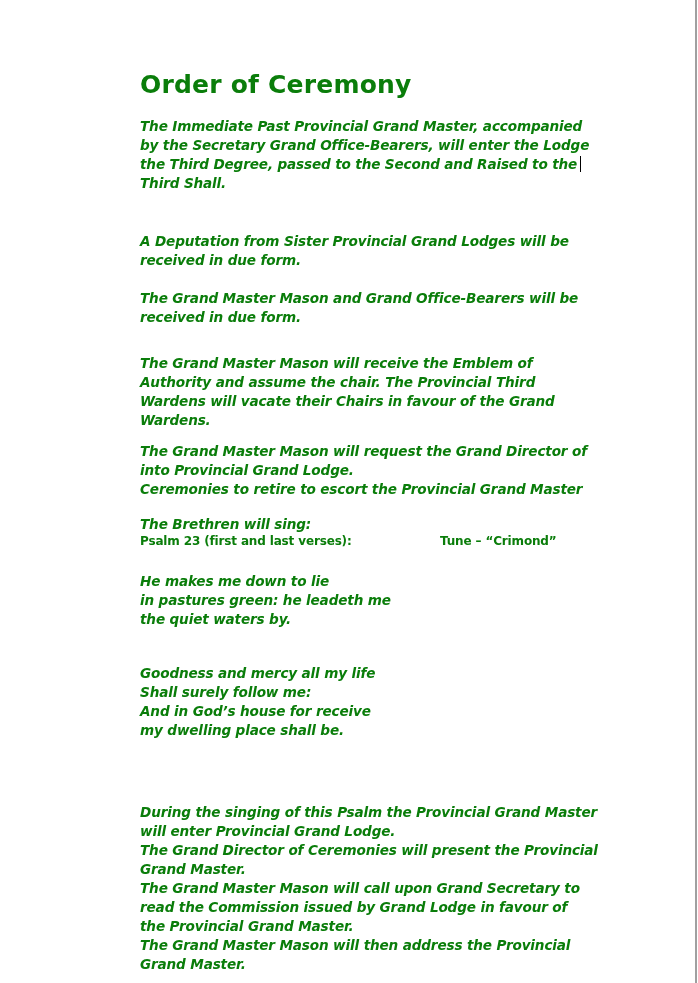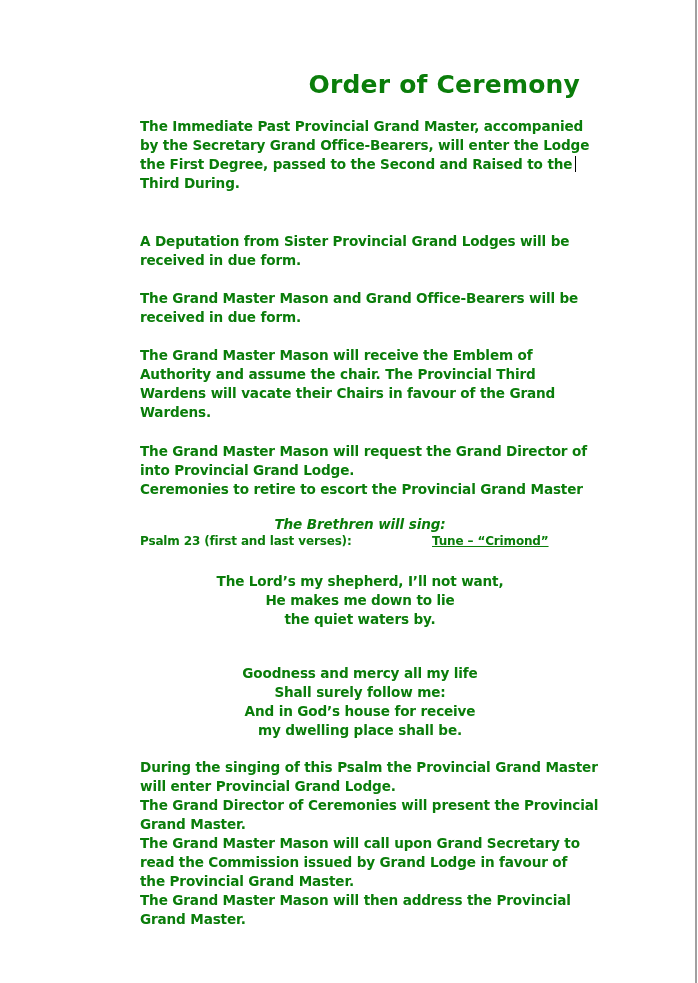--- a/index.html
+++ b/index.html
@@ -3,93 +3,93 @@
 <meta charset="utf-8">
 <style>
   html, body { margin: 0; padding: 0; }
   body {
     width: 698px; height: 983px; background: #ffffff; position: relative; overflow: hidden;
     font-family: "DejaVu Sans", sans-serif; color: #0a7d0a;
   }
   .page-edge { position: absolute; left: 695px; top: 0; width: 2px; height: 983px; background: #a0a0a0; }
   .content { position: absolute; left: 140px; top: 0; width: 440px; }
   .title {
-    position: absolute; left: 0; top: 70px; width: 440px; text-align: right;
+    position: absolute; left: 0; top: 70px; width: 440px; text-align: left;
     font-size: 25px; font-weight: bold; color: #0a7d0a; letter-spacing: 0.2px;
   }
   .para {
     position: absolute; left: 0; width: 440px;
     font-size: 13.6px; font-weight: bold; line-height: 19px; letter-spacing: -0.15px;
   }
-  .line { display: block; white-space: nowrap; }
-  .center { text-align: center; }
+  .line { display: block; white-space: nowrap; font-style: italic; }
+  .center { }
   .italic { font-style: italic; }
   .cursor { display: inline-block; width: 1px; height: 16px; background: #000; vertical-align: -3px; margin-left: 3px; }
   .psalm-row { position: absolute; left: 0; top: 534px; width: 440px; font-size: 12px; font-weight: bold; letter-spacing: -0.15px; }
-  .psalm-row .tune { position: absolute; left: 292px; top: 0; white-space: nowrap; text-decoration: underline; }
+  .psalm-row .tune { position: absolute; left: 300px; top: 0; white-space: nowrap; }
 </style>
 </head>
 <body>
 
 <div class="page-edge"></div>
 
 <div class="content">
   <div class="title">Order of Ceremony</div>
 
   <div class="para" style="top:117px">
     <span class="line">The Immediate Past Provincial Grand Master, accompanied</span>
     <span class="line">by the Secretary Grand Office-Bearers, will enter the Lodge</span>
-    <span class="line"><span>the First Degree, passed to the Second and Raised to the</span><span class="cursor"></span></span>
-    <span class="line">Third During.</span>
+    <span class="line"><span>the Third Degree, passed to the Second and Raised to the</span><span class="cursor"></span></span>
+    <span class="line">Third Shall.</span>
   </div>
 
   <div class="para" style="top:232px">
     <span class="line">A Deputation from Sister Provincial Grand Lodges will be</span>
     <span class="line">received in due form.</span>
   </div>
 
   <div class="para" style="top:289px">
     <span class="line">The Grand Master Mason and Grand Office-Bearers will be</span>
     <span class="line">received in due form.</span>
   </div>
 
-  <div class="para" style="top:346px">
+  <div class="para" style="top:354px">
     <span class="line">The Grand Master Mason will receive the Emblem of</span>
     <span class="line">Authority and assume the chair. The Provincial Third</span>
     <span class="line">Wardens will vacate their Chairs in favour of the Grand</span>
     <span class="line">Wardens.</span>
   </div>
 
   <div class="para" style="top:442px">
     <span class="line">The Grand Master Mason will request the Grand Director of</span>
     <span class="line">into Provincial Grand Lodge.</span>
     <span class="line">Ceremonies to retire to escort the Provincial Grand Master</span>
   </div>
 
   <div class="para center italic" style="top:515px">The Brethren will sing:</div>
 
   <div class="psalm-row">
     <span>Psalm 23 (first and last verses):</span>
     <span class="tune">Tune – “Crimond”</span>
   </div>
 
   <div class="para center" style="top:572px">
-    <span class="line">The Lord’s my shepherd, I’ll not want,</span>
     <span class="line">He makes me down to lie</span>
+    <span class="line">in pastures green: he leadeth me</span>
     <span class="line">the quiet waters by.</span>
   </div>
 
   <div class="para center" style="top:664px">
     <span class="line">Goodness and mercy all my life</span>
     <span class="line">Shall surely follow me:</span>
     <span class="line">And in God’s house for receive</span>
     <span class="line">my dwelling place shall be.</span>
   </div>
 
-  <div class="para" style="top:758px">
+  <div class="para" style="top:803px">
     <span class="line">During the singing of this Psalm the Provincial Grand Master</span>
     <span class="line">will enter Provincial Grand Lodge.</span>
     <span class="line">The Grand Director of Ceremonies will present the Provincial</span>
     <span class="line">Grand Master.</span>
     <span class="line">The Grand Master Mason will call upon Grand Secretary to</span>
     <span class="line">read the Commission issued by Grand Lodge in favour of</span>
     <span class="line">the Provincial Grand Master.</span>
     <span class="line">The Grand Master Mason will then address the Provincial</span>
     <span class="line">Grand Master.</span>
   </div>

